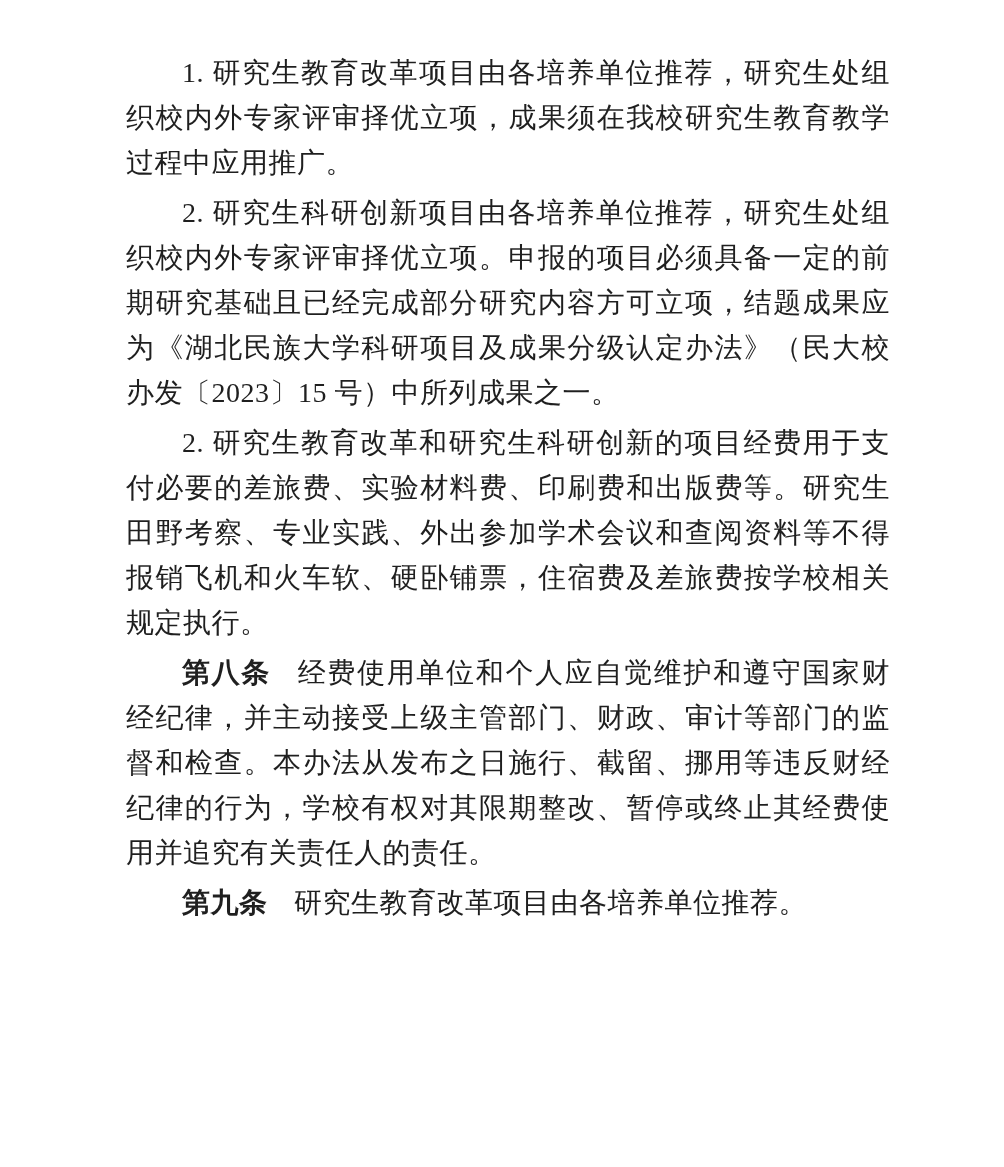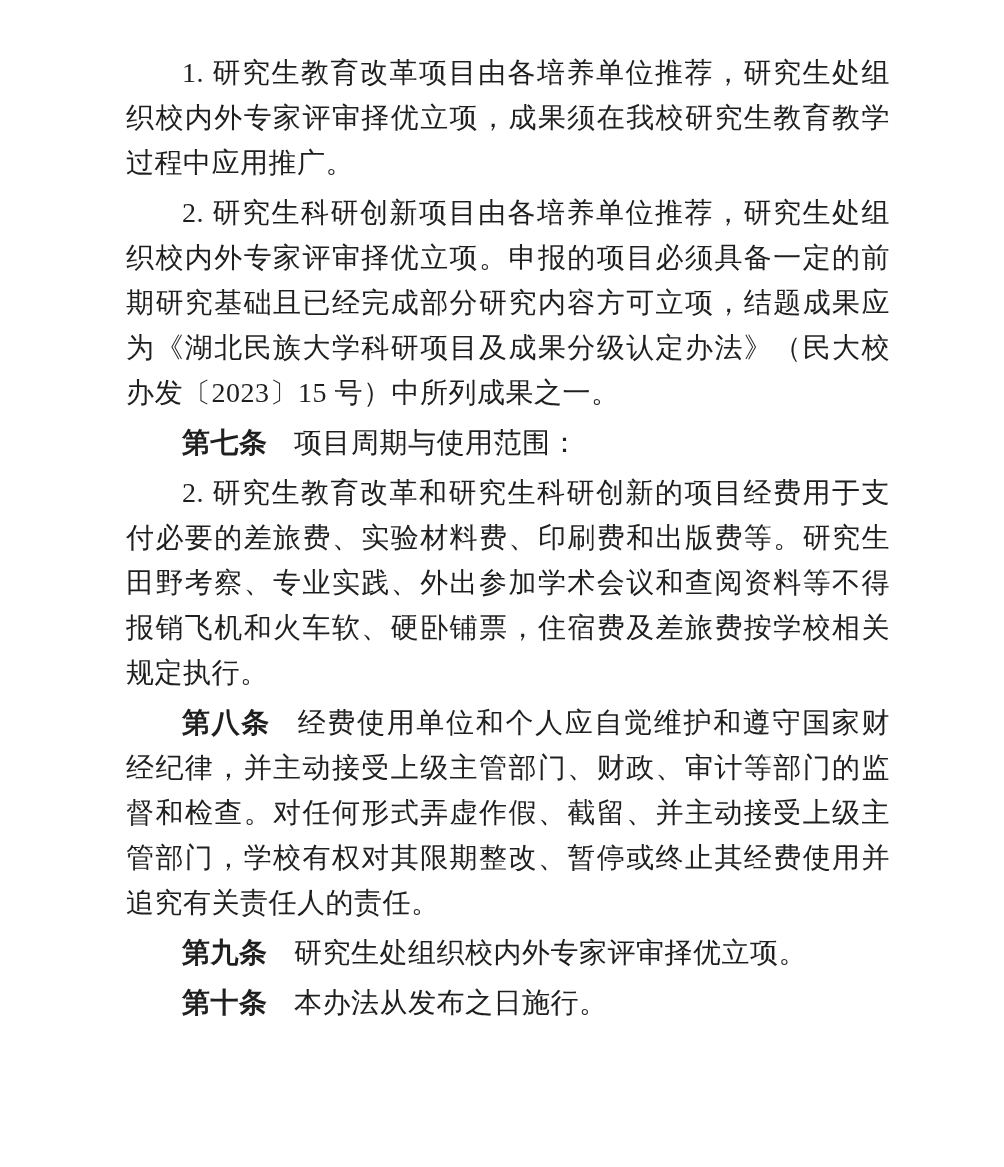--- a/index.html
+++ b/index.html
@@ -44,25 +44,23 @@
 </head>
 <body>
 
 <div class="page">
   <div class="doc-body">
 
     <p class="para"><span>1. 研究生教育改革项目由各培养单位推荐，研究生处组织校内外专家评审择优立项，成果须在我校研究生教育教学过程中应用推广。</span></p>
 
     <p class="para"><span>2. 研究生科研创新项目由各培养单位推荐，研究生处组织校内外专家评审择优立项。申报的项目必须具备一定的前期研究基础且已经完成部分研究内容方可立项，结题成果应为《湖北民族大学科研项目及成果分级认定办法》（民大校办发〔2023〕15 号）中所列成果之一。</span></p>
 
-    <p class="para"><span class="article-label">第七条</span><span>项目周期与使用范围：</span></p>
 
 
     <p class="para"><span>2. 研究生教育改革和研究生科研创新的项目经费用于支付必要的差旅费、实验材料费、印刷费和出版费等。研究生田野考察、专业实践、外出参加学术会议和查阅资料等不得报销飞机和火车软、硬卧铺票，住宿费及差旅费按学校相关规定执行。</span></p>
 
-    <p class="para"><span class="article-label">第八条</span><span>经费使用单位和个人应自觉维护和遵守国家财经纪律，并主动接受上级主管部门、财政、审计等部门的监督和检查。对任何形式弄虚作假、截留、并主动接受上级主管部门，学校有权对其限期整改、暂停或终止其经费使用并追究有关责任人的责任。</span></p>
+    <p class="para"><span class="article-label">第八条</span><span>经费使用单位和个人应自觉维护和遵守国家财经纪律，并主动接受上级主管部门、财政、审计等部门的监督和检查。本办法从发布之日施行、截留、挪用等违反财经纪律的行为，学校有权对其限期整改、暂停或终止其经费使用并追究有关责任人的责任。</span></p>
 
-    <p class="para"><span class="article-label">第九条</span><span>研究生处组织校内外专家评审择优立项。</span></p>
+    <p class="para"><span class="article-label">第九条</span><span>研究生教育改革项目由各培养单位推荐。</span></p>
 
-    <p class="para"><span class="article-label">第十条</span><span>本办法从发布之日施行。</span></p>
 
   </div>
 </div>
 
 </body></html>

